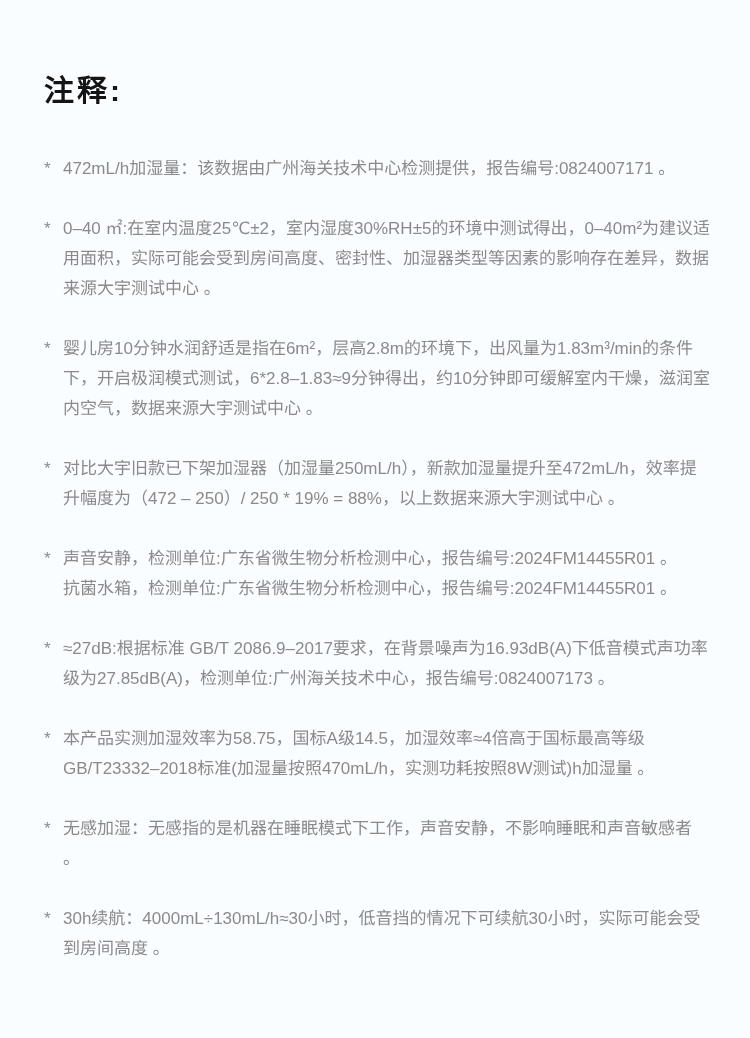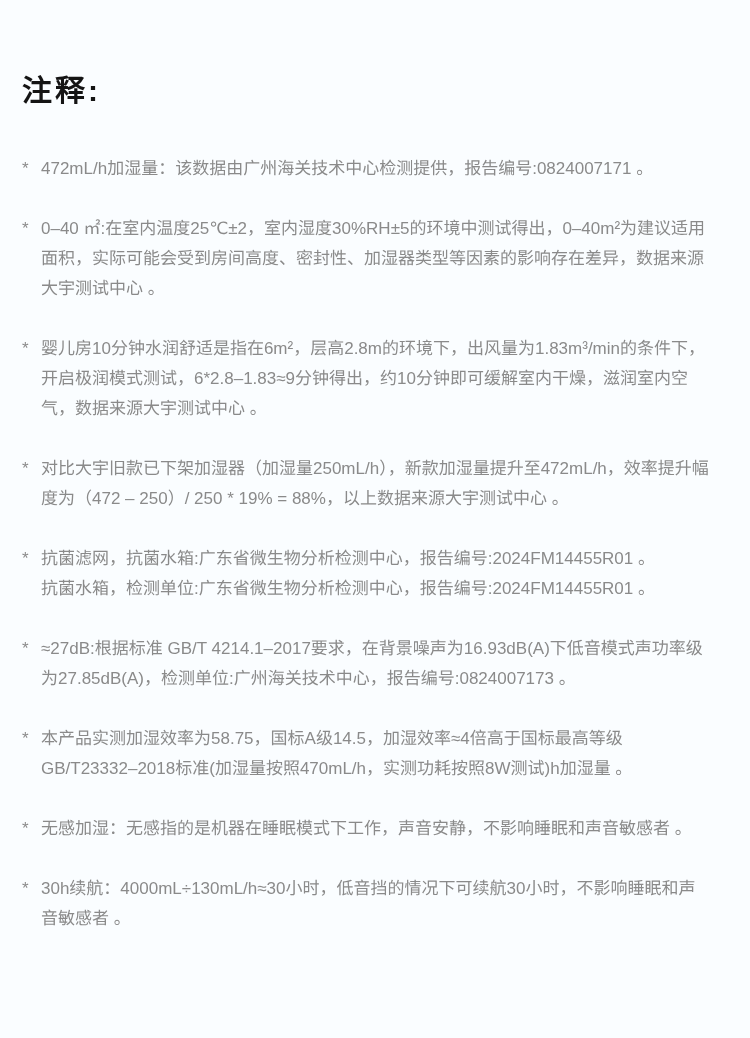--- a/index.html
+++ b/index.html
@@ -10,21 +10,21 @@
   *{margin:0;padding:0;box-sizing:border-box;}
   html,body{width:750px;}
   body{
     width:750px;
     height:1038px;
     background:var(--background);
     font-family:"Liberation Sans","DejaVu Sans",sans-serif;
     overflow:hidden;
   }
   .page{
-    padding:72px 38px 0 22px;
+    padding:72px 38px 0 44px;
     width:750px;
   }
   .title{
     font-size:30px;
     line-height:38px;
     font-weight:700;
     color:var(--heading);
     letter-spacing:3px;
     margin-bottom:44px;
   }
@@ -68,33 +68,33 @@
     <div class="note">
       <span class="marker">*</span>
       <p class="text">婴儿房10分钟水润舒适是指在6m²，层高2.8m的环境下，出风量为1.83m³/min的条件下，开启极润模式测试，6*2.8–1.83≈9分钟得出，约10分钟即可缓解室内干燥，滋润室内空气，数据来源大宇测试中心 。</p>
     </div>
     <div class="note">
       <span class="marker">*</span>
       <p class="text">对比大宇旧款已下架加湿器（加湿量250mL/h），新款加湿量提升至472mL/h，效率提升幅度为（472 – 250）/ 250 * 19% = 88%，以上数据来源大宇测试中心 。</p>
     </div>
     <div class="note">
       <span class="marker">*</span>
-      <p class="text">抗菌滤网，抗菌水箱:广东省微生物分析检测中心，报告编号:2024FM14455R01 。
+      <p class="text">声音安静，检测单位:广东省微生物分析检测中心，报告编号:2024FM14455R01 。
 抗菌水箱，检测单位:广东省微生物分析检测中心，报告编号:2024FM14455R01 。</p>
     </div>
     <div class="note">
       <span class="marker">*</span>
-      <p class="text">≈27dB:根据标准 GB/T 4214.1–2017要求，在背景噪声为16.93dB(A)下低音模式声功率级为27.85dB(A)，检测单位:广州海关技术中心，报告编号:0824007173 。</p>
+      <p class="text">≈27dB:根据标准 GB/T 2086.9–2017要求，在背景噪声为16.93dB(A)下低音模式声功率级为27.85dB(A)，检测单位:广州海关技术中心，报告编号:0824007173 。</p>
     </div>
     <div class="note">
       <span class="marker">*</span>
       <p class="text">本产品实测加湿效率为58.75，国标A级14.5，加湿效率≈4倍高于国标最高等级GB/T23332–2018标准(加湿量按照470mL/h，实测功耗按照8W测试)h加湿量 。</p>
     </div>
     <div class="note">
       <span class="marker">*</span>
       <p class="text">无感加湿：无感指的是机器在睡眠模式下工作，声音安静，不影响睡眠和声音敏感者 。</p>
     </div>
     <div class="note">
       <span class="marker">*</span>
-      <p class="text">30h续航：4000mL÷130mL/h≈30小时，低音挡的情况下可续航30小时，不影响睡眠和声音敏感者 。</p>
+      <p class="text">30h续航：4000mL÷130mL/h≈30小时，低音挡的情况下可续航30小时，实际可能会受到房间高度 。</p>
     </div>
   </div>
 </div>
 
 </body></html>

